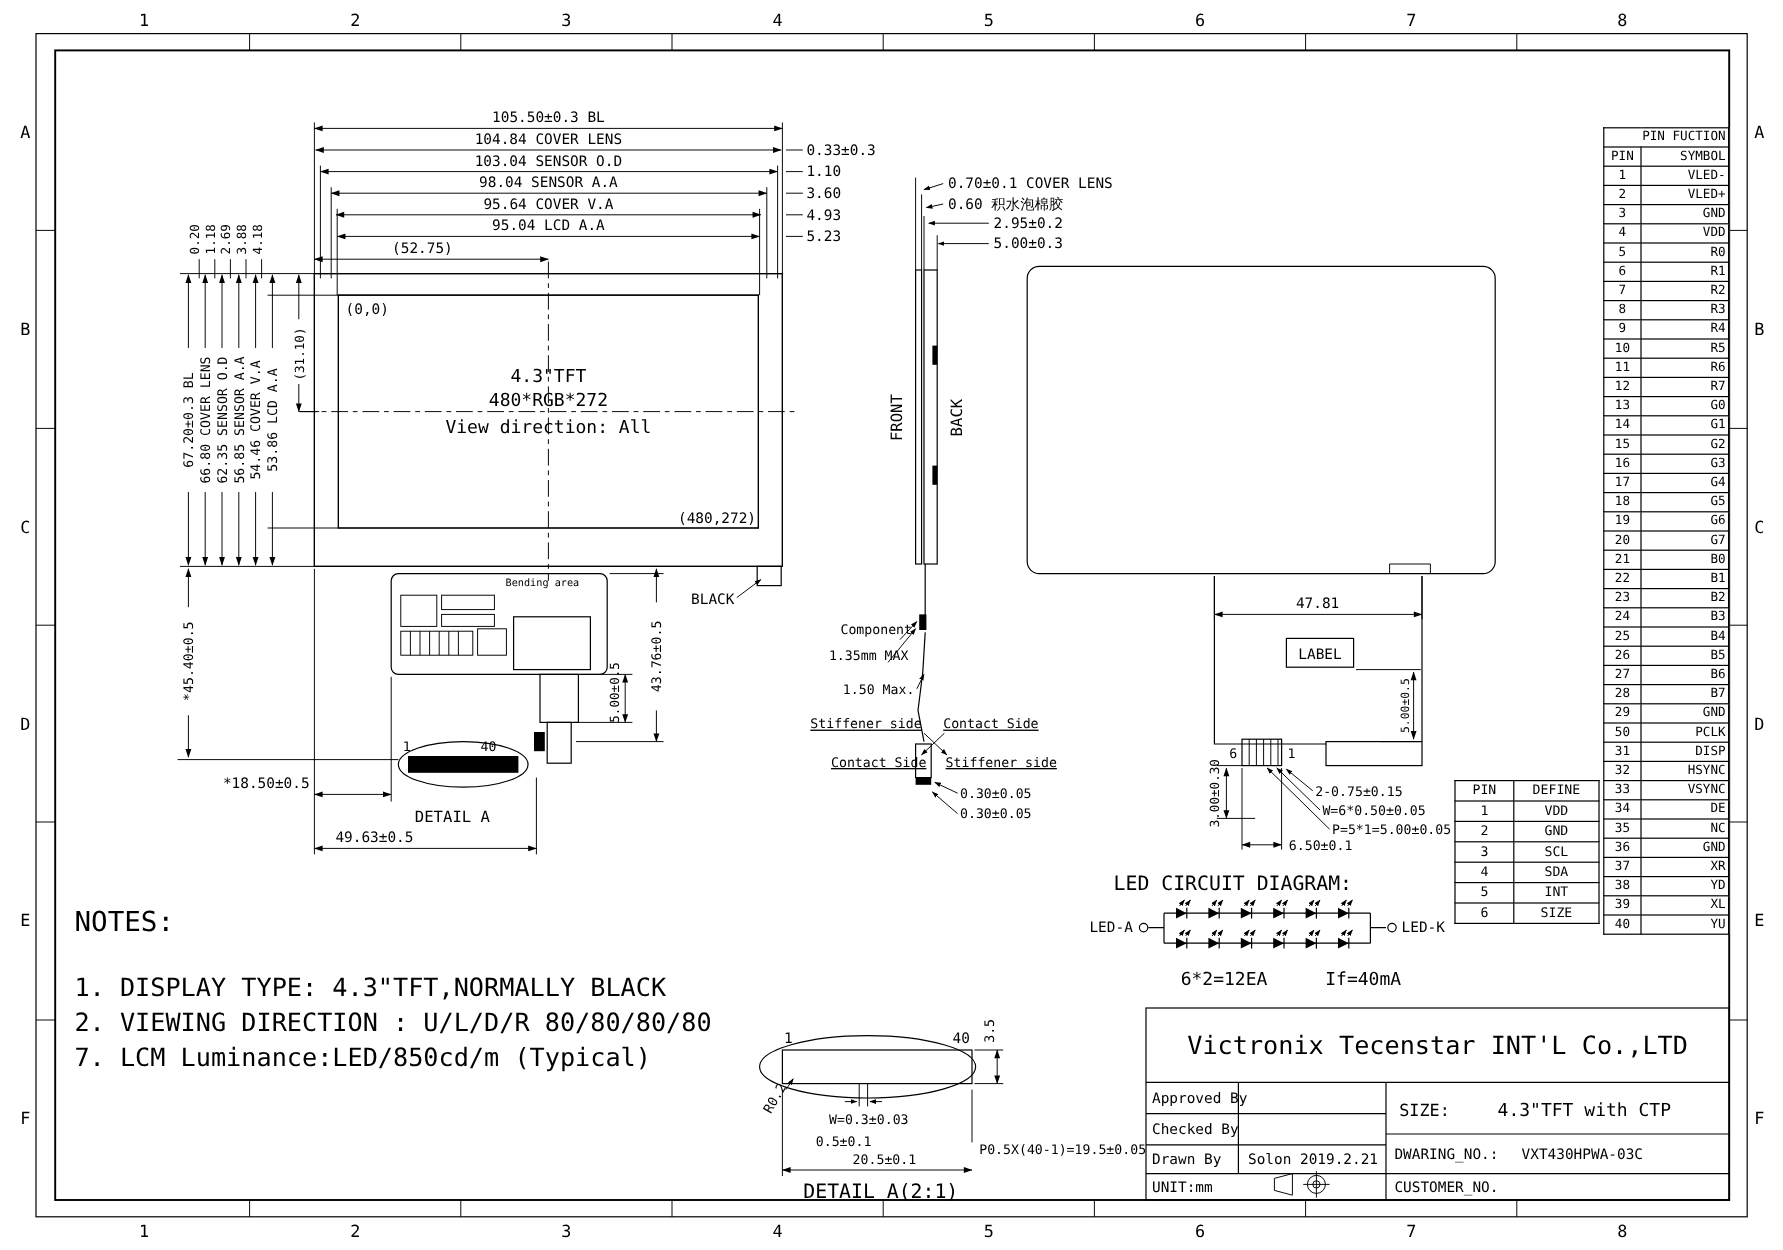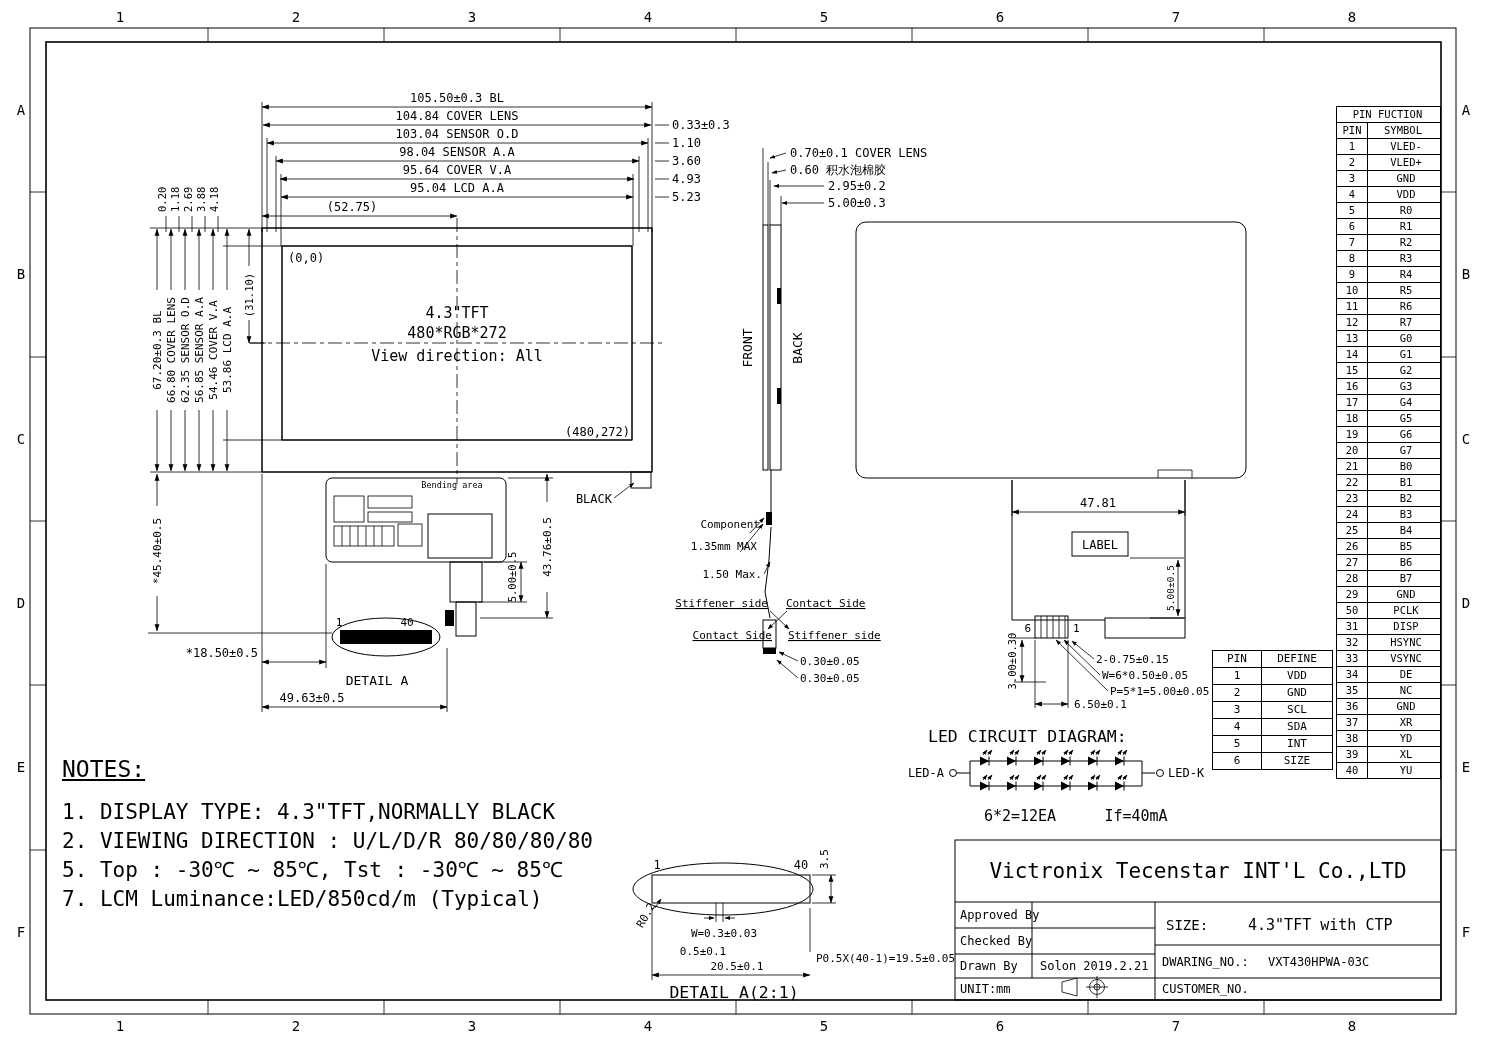--- a/index.html
+++ b/index.html
@@ -11,30 +11,30 @@
   .t12{font-size:12px}.t13{font-size:13px}.t14{font-size:14px}.t15{font-size:15px}
   .t16{font-size:16.5px}.t21{font-size:21px}
   .ln{stroke:#000;stroke-width:1;fill:none}
   .lnt{stroke:#000;stroke-width:.8;fill:none}
   .ln2{stroke:#000;stroke-width:1.6;fill:none}
   .cl{stroke:#000;stroke-width:.8;fill:none;stroke-dasharray:14 4 4 4}
   table{position:absolute;border-collapse:collapse;background:#fff;color:#000;}
   .pin-table{left:1336px;top:106px;font:10.5px/15px "DejaVu Sans Mono",monospace;}
   .pin-table th,.pin-table td{border:1px solid #000;height:15px;padding:0 2px;font-weight:normal;}
   .pin-table th:first-child,.pin-table td:first-child{width:26px;text-align:center;}
-  .pin-table th:last-child{width:64px;text-align:center;padding-left:0;}
-  .pin-table td:last-child{width:64px;text-align:center;padding-left:6px;margin-top:40px;}
+  .pin-table th:last-child{width:64px;text-align:right;padding-left:0;}
+  .pin-table td:last-child{width:64px;text-align:right;padding-left:6px;margin-top:40px;}
   .pin-table .tbl-title{text-align:center;}
   .ctp-table{left:1212px;top:650px;font:11px/16px "DejaVu Sans Mono",monospace;}
   .ctp-table th,.ctp-table td{border:1px solid #000;height:16px;padding:0 4px;font-weight:normal;text-align:center;}
   .ctp-table th:first-child,.ctp-table td:first-child{width:40px;}
   .ctp-table th:last-child,.ctp-table td:last-child{width:62px;}
   .ctp-title{position:absolute;left:1214px;top:666px;font:13px "DejaVu Sans Mono",monospace;color:#6d28d9;}
   .notes{position:absolute;left:62px;top:756px;width:700px;color:#000;font-family:"DejaVu Sans Mono",monospace;}
-  .notes-title{font-size:23px;margin-bottom:16px;text-decoration:underline;}
+  .notes-title{font-size:23px;margin-bottom:27px;}
   .note-line{font-size:21px;line-height:29px;white-space:pre;}
 </style>
 </head>
 <body>
 
 <div class="sheet">
 
 <svg width="1486" height="1042" viewBox="0 0 1486 1042">
 <defs>
   <mar ker=""></mar>
@@ -560,17 +560,16 @@
           <td>40</td>
           <td>YU</td>
         </tr>
       </tbody>
 </table>
 
 <div class="notes">
   <div class="notes-title">NOTES:</div>
   <div class="note-line">1. DISPLAY TYPE: 4.3"TFT,NORMALLY BLACK</div>
   <div class="note-line">2. VIEWING DIRECTION : U/L/D/R 80/80/80/80</div>
-  <div class="note-line">5. Top : -30℃ ~ 85℃, Tst : -30℃ ~ 85℃</div>
   <div class="note-line">7. LCM Luminance:LED/850cd/m (Typical)</div>
 </div>
 
 </div>
 
 </body></html>

